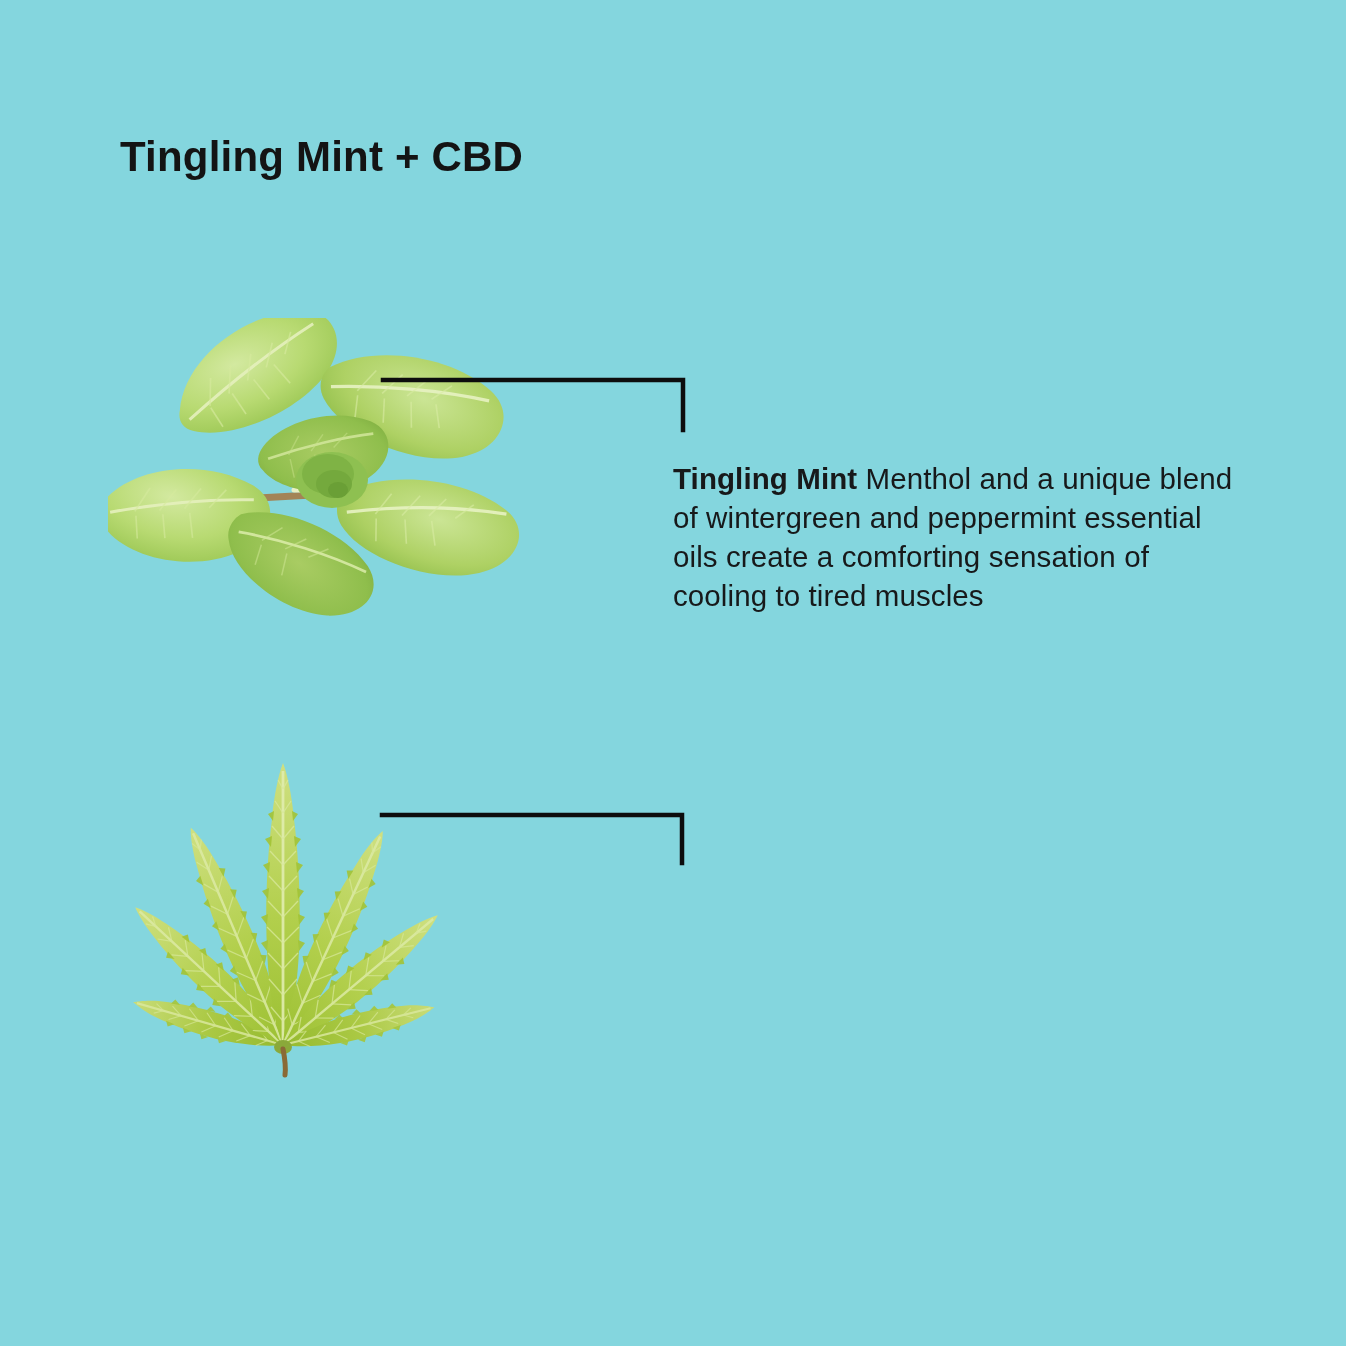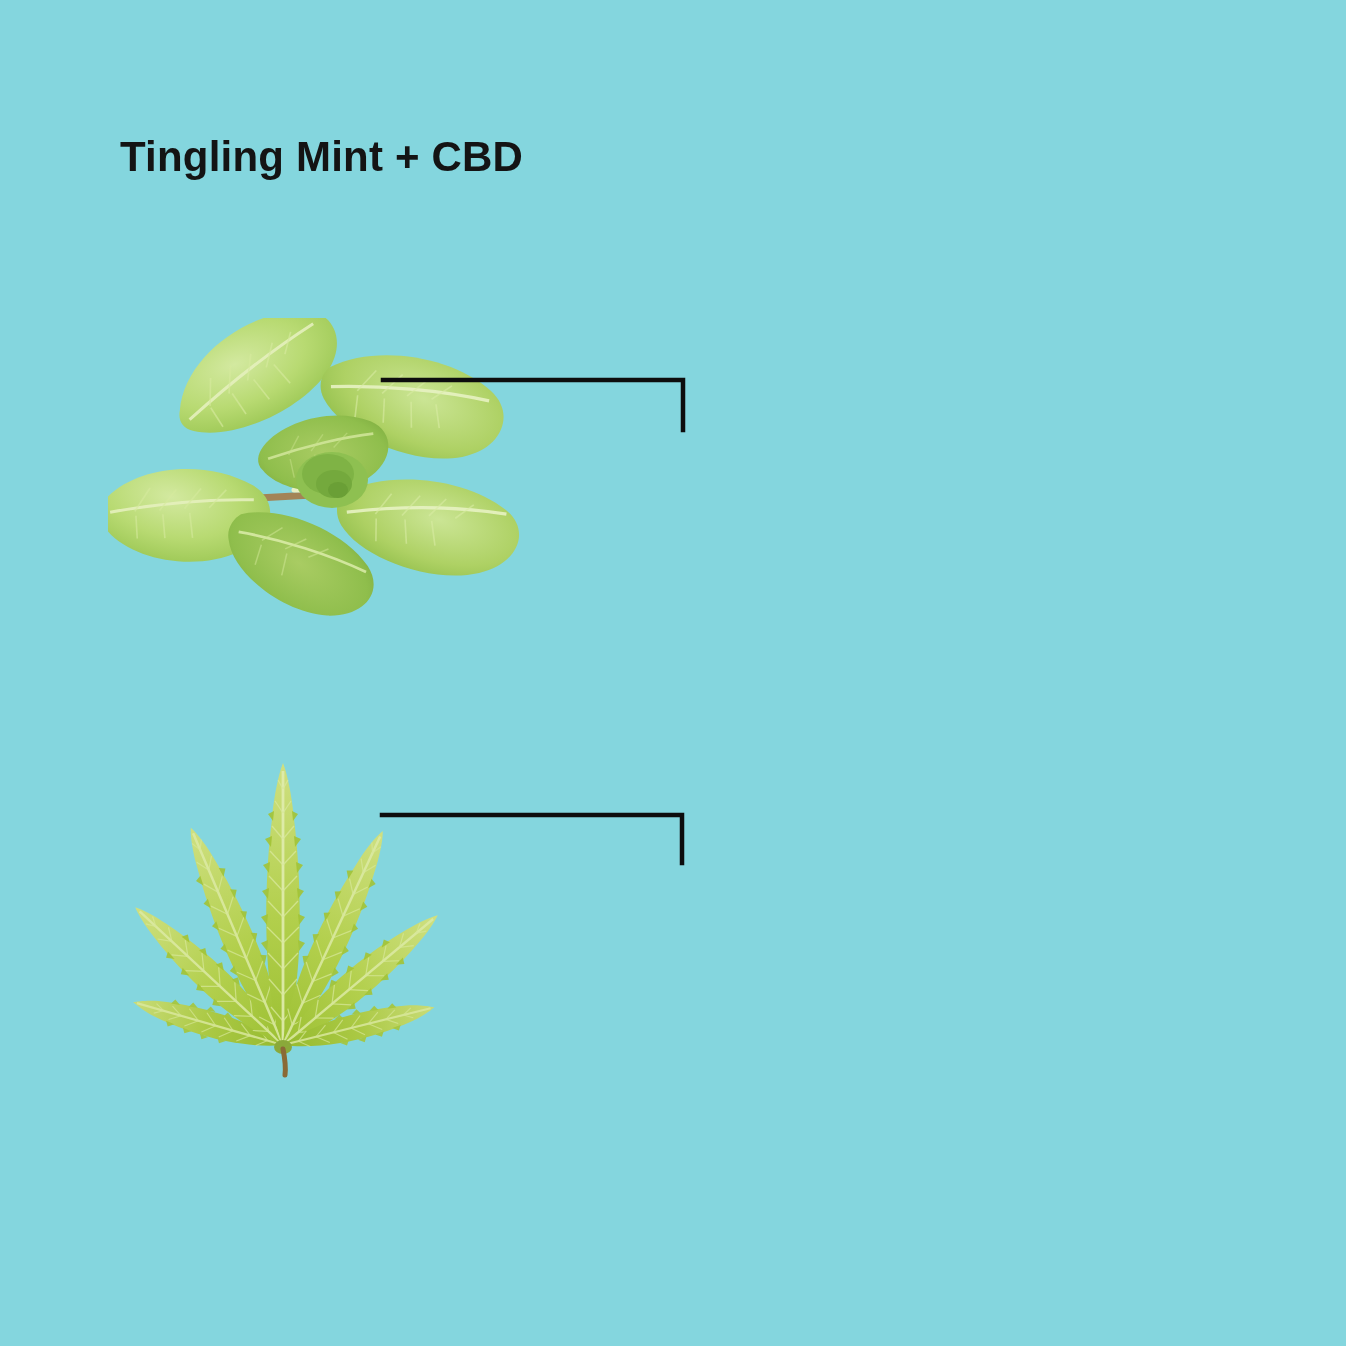--- a/index.html
+++ b/index.html
@@ -499,15 +499,18 @@
       <path d="M2 6 L302 6 L302 56" stroke="#0d0d0d" stroke-width="4.5" fill="none" stroke-linecap="square"></path>
     </svg>
   </div>
 
   <div class="connector" id="connector-cbd">
     <svg viewBox="0 0 310 62" xmlns="http://www.w3.org/2000/svg">
       <path d="M2 6 L302 6 L302 54" stroke="#0d0d0d" stroke-width="4.5" fill="none" stroke-linecap="square"></path>
     </svg>
   </div>
 
+  <div class="callout" id="callout-mint">
+    <span class="lead">Tingling Mint</span><span> Menthol and a unique blend of wintergreen and peppermint essential oils create a comforting sensation of cooling to tired muscles</span>
+  </div>
 
 
 </div>
 
 </body></html>

